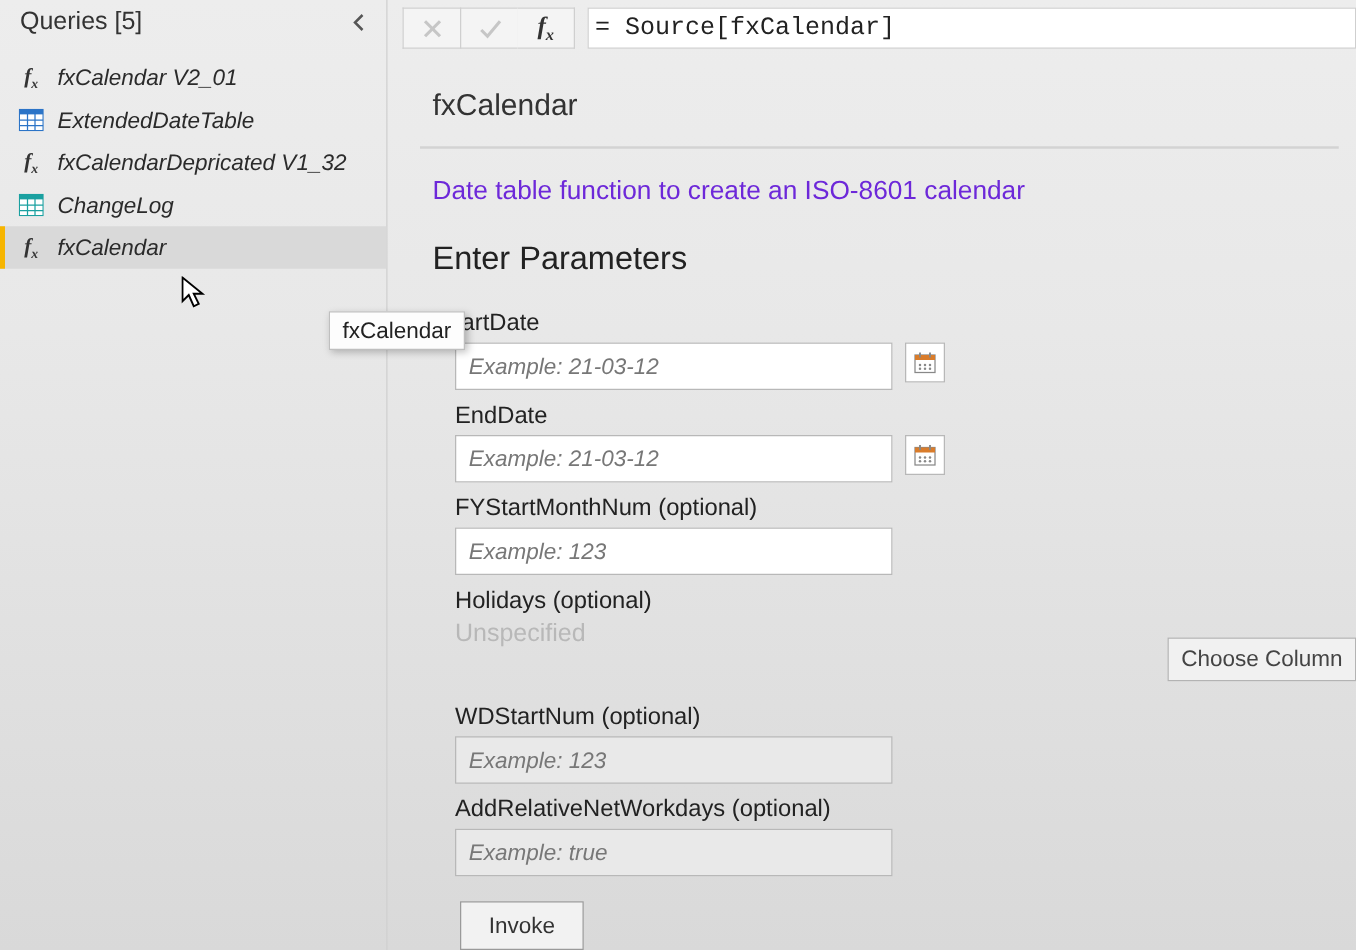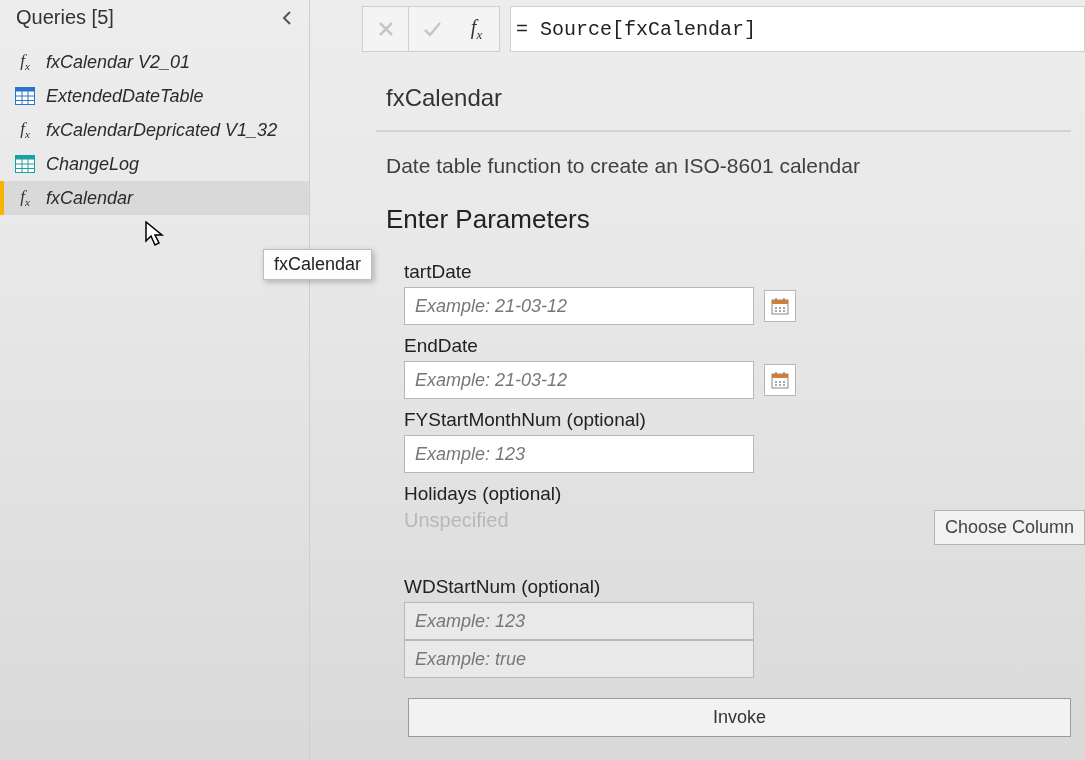--- a/index.html
+++ b/index.html
@@ -9,21 +9,20 @@
     font-family: "Segoe UI", Arial, sans-serif;
     background: linear-gradient(180deg, #ededed 0%, #e8e8e8 35%, #d9d9d9 100%);
     color: #222;
     overflow: hidden;
     position: relative;
   }
   .container {
     display: flex;
     width: 100%;
     height: 100%;
-    gap: 40px;
   }
   
   .sidebar {
     width: 310px;
     border-right: 1px solid #cfcfcf;
     background: rgba(255,255,255,0);
     display: flex;
     flex-direction: column;
   }
   .sidebar-header {
@@ -71,20 +70,21 @@
     display: inline-flex;
     align-items: center;
     justify-content: center;
     flex-shrink: 0;
   }
   .fx-icon {
     font-family: Georgia, "Times New Roman", serif;
     font-style: italic;
     font-size: 17px;
     color: #333;
+    font-weight: bold;
   }
   .table-icon svg { display:block; }
 
   
   .main {
     flex: 1;
     display: flex;
     flex-direction: column;
     padding-left: 12px;
     padding-top: 6px;
@@ -129,40 +129,40 @@
     padding: 14px 14px 0 14px;
   }
   .func-name {
     font-size: 24px;
     color: #333;
     padding: 18px 0 18px 10px;
     border-bottom: 2px solid #d3d3d3;
   }
   .func-desc {
     font-size: 21px;
-    color: #404040;
+    color: #6d28d9;
     padding: 22px 0 22px 10px;
   }
   .enter-params {
     font-size: 26px;
     color: #222;
     padding: 4px 0 16px 10px;
   }
   .params {
     padding-left: 28px;
   }
   .param-label {
     font-size: 19px;
     color: #222;
     margin-top: 10px;
     margin-bottom: 4px;
   }
   .param-row {
     display:flex;
-    align-items:center;
+    align-items:flex-start;
     gap:10px;
   }
   .param-input {
     width: 350px;
     height: 38px;
     border:1px solid #b8b8b8;
     background:#fff;
     font-size: 18px;
     padding: 0 10px;
     font-style: italic;
@@ -193,21 +193,20 @@
     padding:6px 10px;
     font-size:18px;
     color:#444;
     cursor:pointer;
   }
   .btn-row {
     display:flex;
     gap:18px;
     margin-top: 20px;
     margin-left: 4px;
-    flex-direction: column;
   }
   .btn {
     border:1px solid #9a9a9a;
     background:#f2f2f2;
     padding:8px 22px;
     font-size:18px;
     color:#333;
     cursor:pointer;
   }
 
@@ -371,20 +370,21 @@
         <input class="param-input" type="text" placeholder="Example: 123" style="">
 
         <div class="param-label">Holidays (optional)</div>
         <div class="unspecified">Unspecified</div>
 
         <div style="height:34px"></div>
 
         <div class="param-label">WDStartNum (optional)</div>
         <input class="param-input disabled" type="text" placeholder="Example: 123" style="">
 
+        <div class="param-label">AddRelativeNetWorkdays (optional)</div>
         <input class="param-input disabled" type="text" placeholder="Example: true" style="">
 
         <div class="btn-row">
           <button class="btn">Invoke</button>
         </div>
 
       </div>
     </div>
 
     <div class="choose-col">Choose Column</div>

